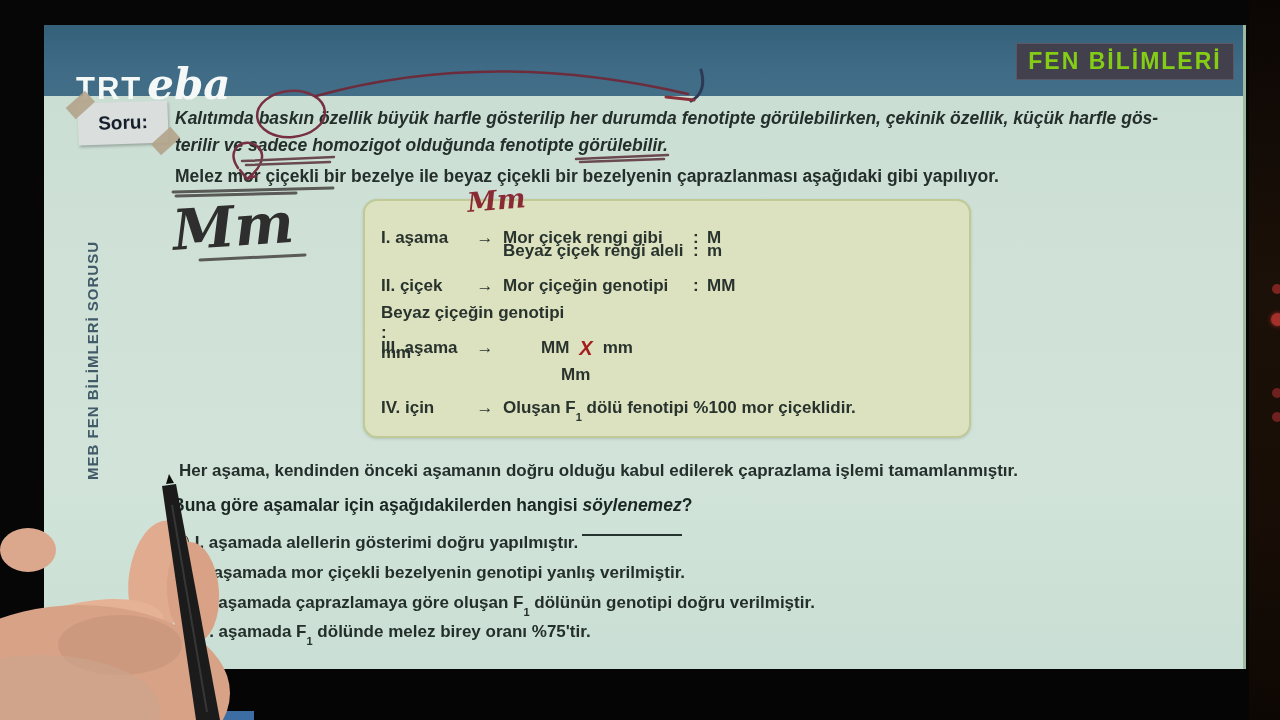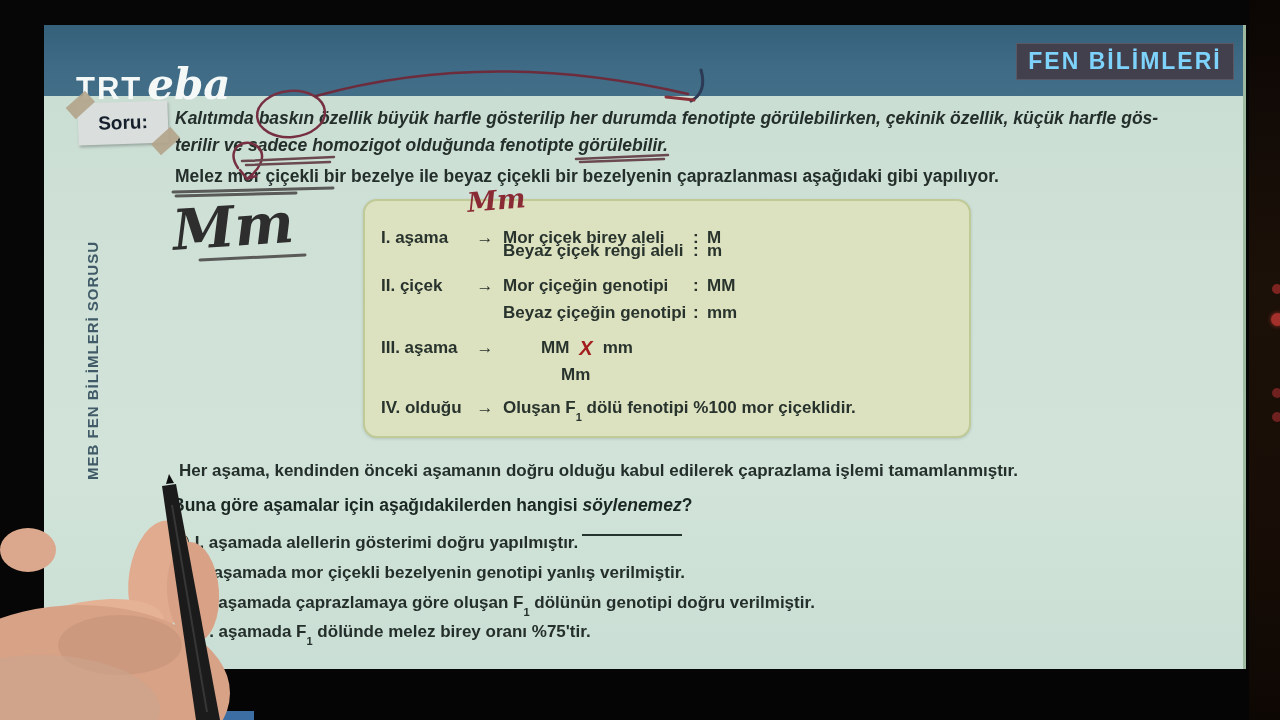--- a/index.html
+++ b/index.html
@@ -15,21 +15,21 @@
                  background:linear-gradient(180deg,#35607a,#3f6b86 60%,#426e88); }
 
   .logo { position:absolute; left:32px; top:6px; display:flex; align-items:baseline; color:#f4f8f7; }
   .logo-trt { font-size:31px; font-weight:800; letter-spacing:2px; }
   .logo-eba { font-family:"DejaVu Serif", serif; font-style:italic; font-weight:700;
               font-size:42px; margin-left:5px; line-height:1;margin-top:33px; }
 
   .subject-badge { position:absolute; left:972px; top:18px; width:218px; height:37px;
                    background:#42404c; border:1px solid #5a5864; display:flex;
                    align-items:center; justify-content:center;
-                   color:#7dd3fc; font-size:23px; font-weight:700; letter-spacing:2px; }
+                   color:#84cc16; font-size:23px; font-weight:700; letter-spacing:2px; }
 
   .vertical-label { position:absolute; left:40px; top:195px; height:260px;
                     writing-mode:vertical-rl; transform:rotate(180deg);
                     font-size:15px; font-weight:700; letter-spacing:1px; color:#405b67; }
 
   .soru-note { position:absolute; left:34px; top:77px; width:90px; height:42px;
                background:#dadedd; box-shadow:1px 2px 3px rgba(0,0,0,.25);
                transform:rotate(-2deg); display:flex; align-items:center; justify-content:center;
                color:#15202c; font-size:19px; font-weight:800; }
   .tape { position:absolute; width:26px; height:15px; background:#b3a489; opacity:.9; }
@@ -102,58 +102,58 @@
       <div>Kalıtımda baskın özellik büyük harfle gösterilip her durumda fenotipte görülebilirken, çekinik özellik, küçük harfle gös-</div>
       <div>terilir ve sadece homozigot olduğunda fenotipte görülebilir.</div>
     </div>
 
     <div class="setup qtext">Melez mor çiçekli bir bezelye ile beyaz çiçekli bir bezelyenin çaprazlanması aşağıdaki gibi yapılıyor.</div>
 
     <div class="stage-box">
       <div class="srow" style="top:27px;">
         <span class="sc-label">I. aşama</span>
         <span class="sc-arrow">→</span>
-        <span class="sc-desc">Mor çiçek birey aleli</span>
+        <span class="sc-desc">Mor çiçek rengi gibi</span>
         <span class="sc-colon">:</span>
         <span>M</span>
       </div>
       <div class="srow" style="top:40px;">
         <span class="sc-label"></span>
           <span class="sc-arrow"></span>
         <span class="sc-desc">Beyaz çiçek rengi aleli</span>
         <span class="sc-colon">:</span>
         <span>m</span>
       </div>
       <div class="srow" style="top:75px;">
         <span class="sc-label">II. çiçek</span>
         <span class="sc-arrow">→</span>
         <span class="sc-desc">Mor çiçeğin genotipi</span>
         <span class="sc-colon">:</span>
         <span>MM</span>
       </div>
-      <div class="srow" style="top:102px;">
+      <div class="srow" style="top:102px;flex-direction:column;">
         <span class="sc-label"></span>
           <span class="sc-arrow"></span>
         <span class="sc-desc">Beyaz çiçeğin genotipi</span>
         <span class="sc-colon">:</span>
         <span>mm</span>
       </div>
       <div class="srow" style="top:137px;">
         <span class="sc-label">III. aşama</span>
         <span class="sc-arrow">→</span>
         <span style="width:38px;"></span>
         <span>MM</span>
         <span class="cross-x">X</span>
         <span>mm</span>
       </div>
       <div class="srow" style="top:164px; left:196px;">
         <span>Mm</span>
       </div>
       <div class="srow" style="top:197px;">
-        <span class="sc-label">IV. olduğu</span>
+        <span class="sc-label">IV. için</span>
         <span class="sc-arrow">→</span>
         <span><span>Oluşan F</span><sub class="f1">1</sub><span> dölü fenotipi %100 mor çiçeklidir.</span></span>
       </div>
     </div>
 
     <div class="closing qtext">Her aşama, kendinden önceki aşamanın doğru olduğu kabul edilerek çaprazlama işlemi tamamlanmıştır.</div>
 
     <div class="prompt">
       <span>Buna göre aşamalar için aşağıdakilerden hangisi </span><span class="emph">söylenemez</span><span>?</span>
     </div>

